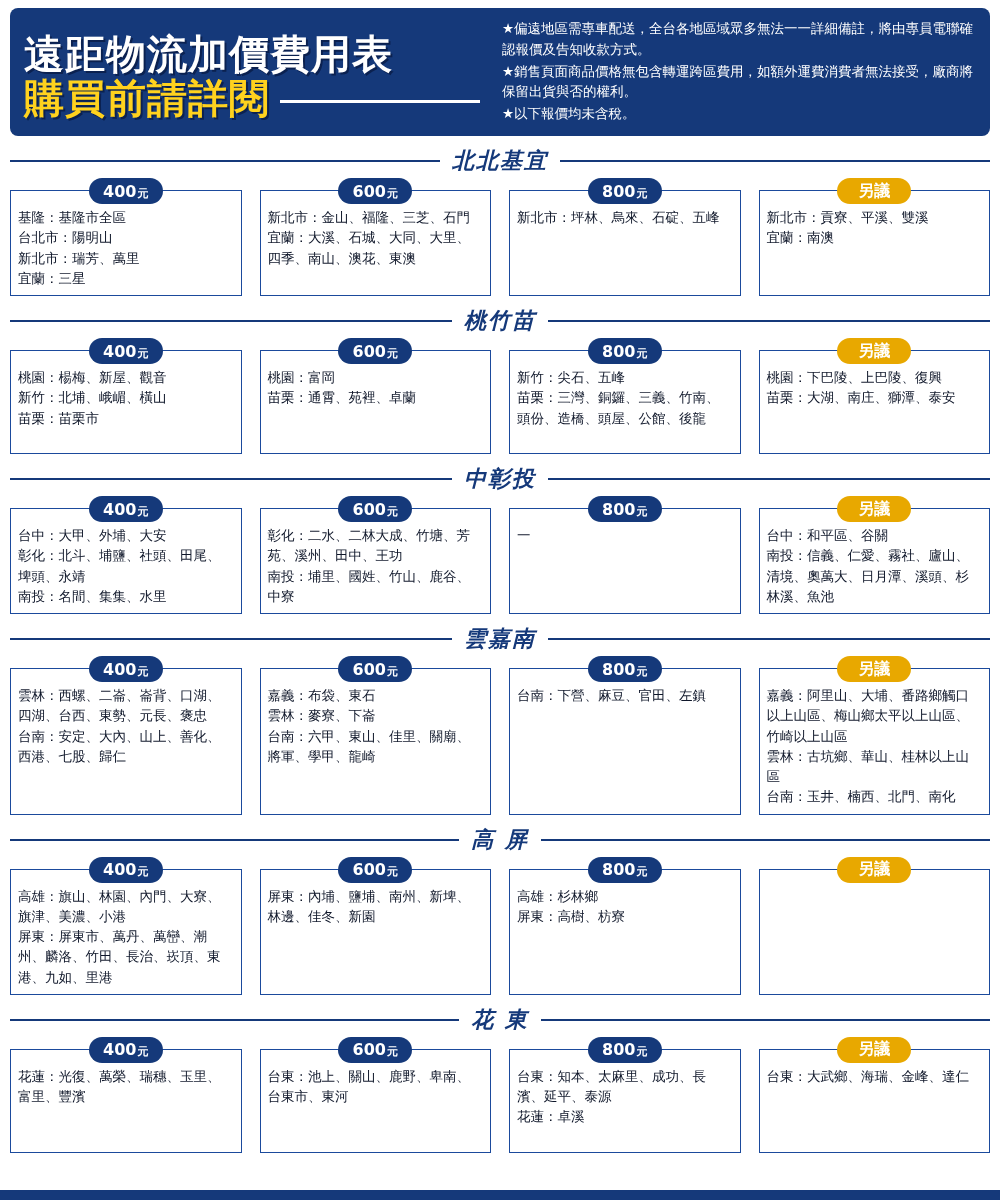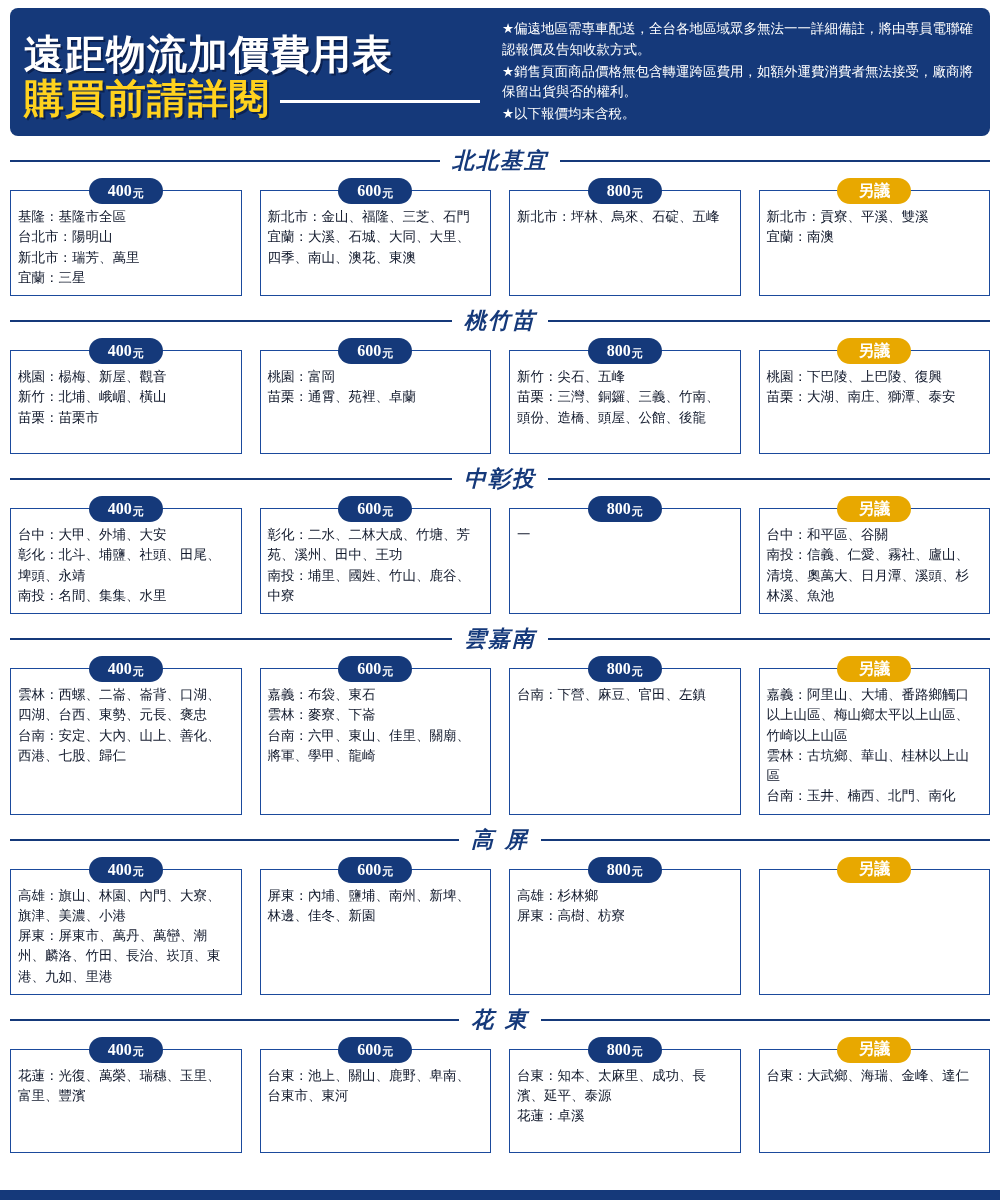--- a/index.html
+++ b/index.html
@@ -91,21 +91,20 @@
     letter-spacing: 2px;
     white-space: nowrap;
     font-style: italic;
   }
 
   .cols {
     position: relative;
     display: flex;
     gap: 18px;
     margin-top: 14px;
-    font-family: Liberation Serif, serif;
   }
   .col {
     position: relative;
     flex: 1 1 0;
     border: 1px solid #1b4a9c;
     background: #ffffff;
     min-height: 104px;
     padding: 16px 7px 7px 7px;
   }
   .col-body {

